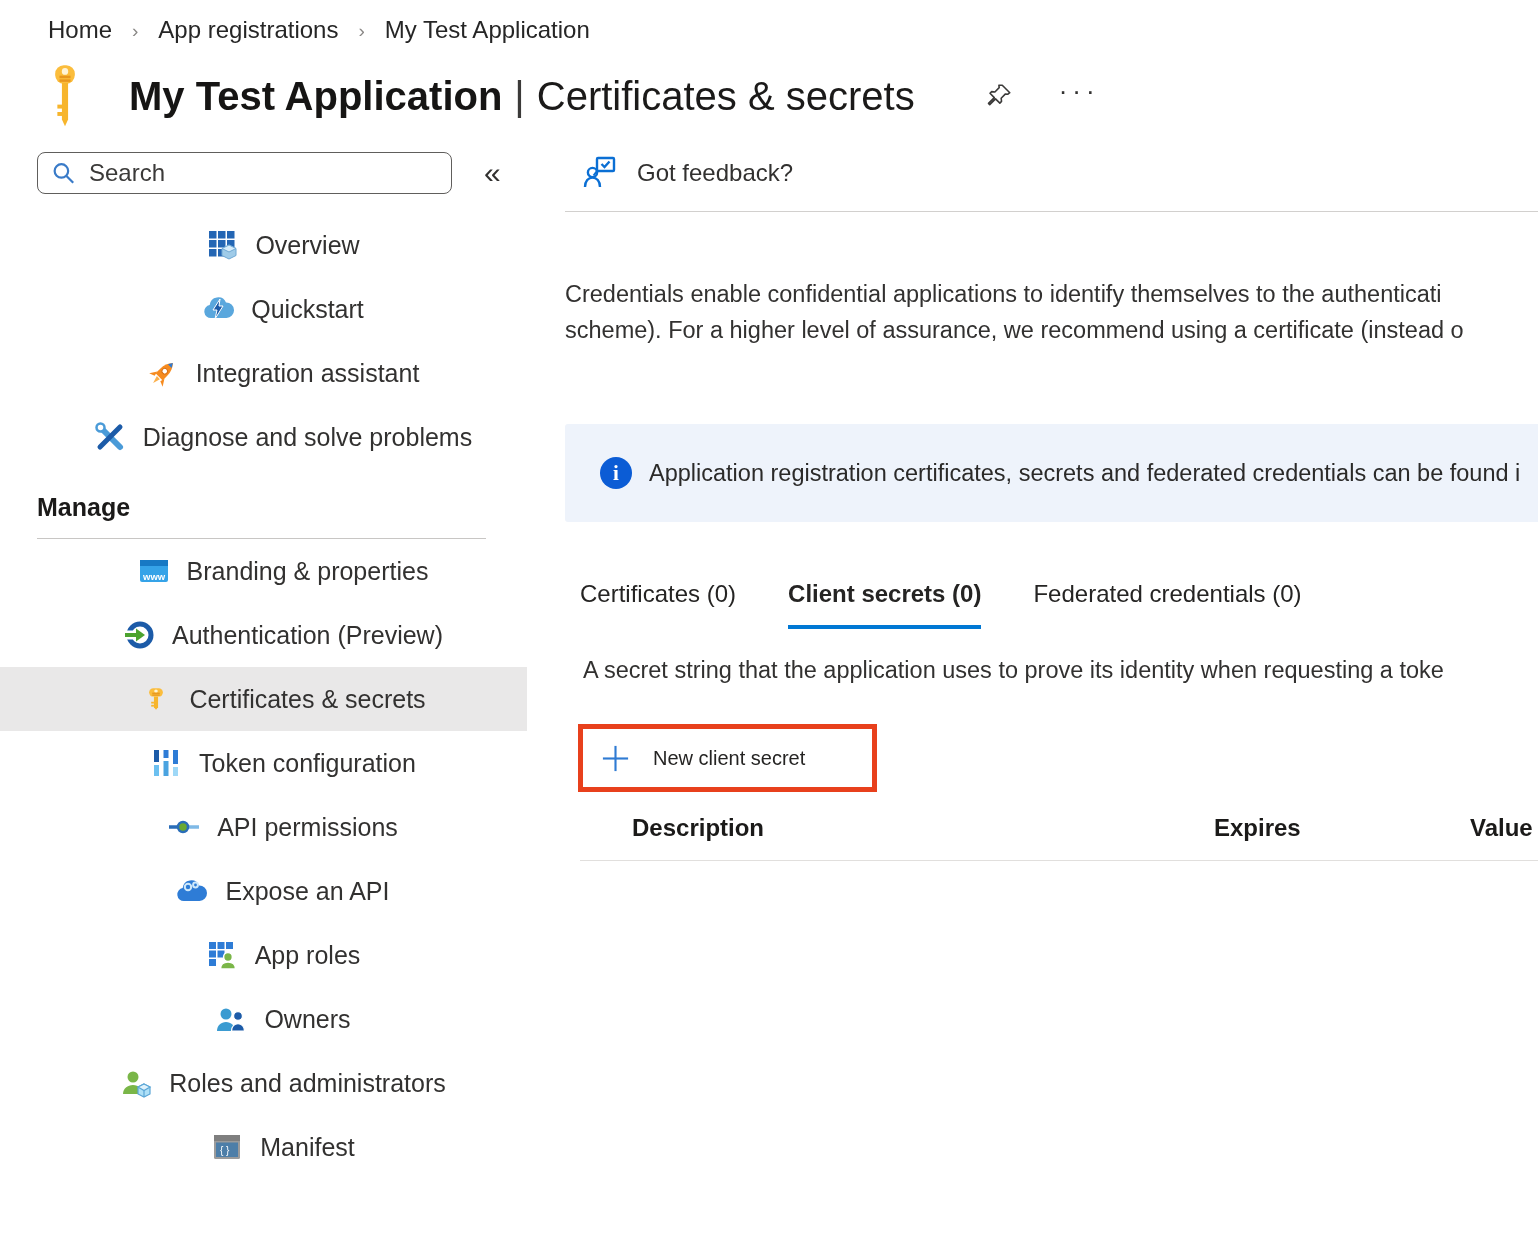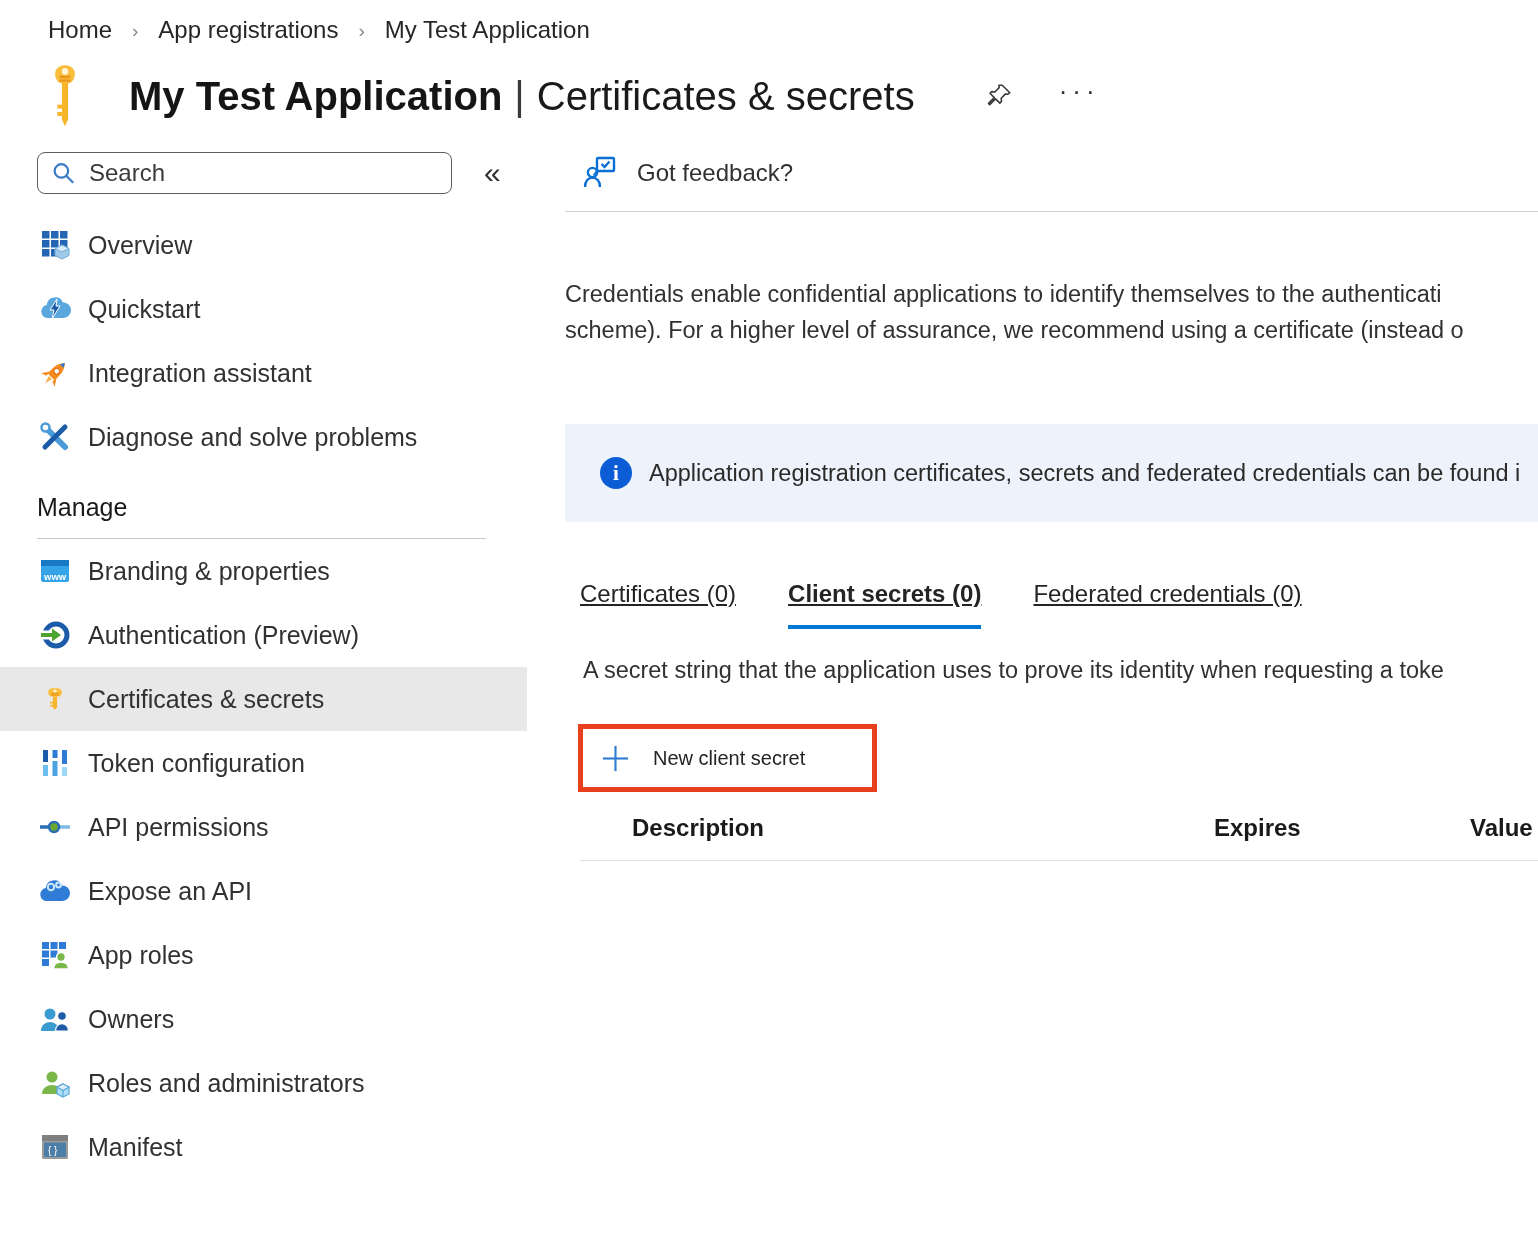--- a/index.html
+++ b/index.html
@@ -31,35 +31,35 @@
   
   .content{display:flex;margin-top:18px;}
   .sidebar{width:527px;flex-shrink:0;}
   .search-row{display:flex;align-items:center;padding-left:37px;}
   .search-box{width:415px;height:42px;border:1px solid #605e5c;border-radius:8px;display:flex;align-items:center;background:#fff;}
   .search-box svg{margin-left:12px;flex-shrink:0;}
   .search-box input{border:none;outline:none;font-size:24px;margin-left:10px;width:330px;color:#323130;font-family:"Liberation Sans",sans-serif;background:transparent;}
   .search-box input::placeholder{color:#3b3a39;opacity:1;}
   .collapse-btn{margin-left:32px;font-size:30px;color:#323130;cursor:pointer;user-select:none;}
   nav{margin-top:19px;}
-  .nav-item{height:64px;display:flex;align-items:center;padding-left:38px;font-size:25px;cursor:pointer;}
+  .nav-item{height:64px;display:flex;align-items:center;padding-left:38px;font-size:25px;cursor:pointer;justify-content:center;}
   .nav-item .icon{width:34px;height:34px;margin-right:16px;display:flex;align-items:center;justify-content:center;flex-shrink:0;}
   .nav-item.selected{background:var(--selected_item_bg);}
-  .manage-label{font-size:25px;font-weight:400;color:#1b1a19;padding:24px 0 0 37px;}
+  .manage-label{font-size:25px;font-weight:700;color:#1b1a19;padding:24px 0 0 37px;}
   .manage-divider{border:none;border-top:1px solid #c8c6c4;margin:16px 0 0 37px;width:449px;}
   
   main{flex:1;min-width:0;margin-left:38px;overflow:hidden;}
   .feedback-row{display:flex;align-items:center;gap:18px;height:42px;padding-left:18px;cursor:pointer;width:290px;}
   .feedback-row .label{font-size:24px;color:#323130;}
   .main-divider{border:none;border-top:1px solid #d2d0ce;margin:17px 0 0 0;}
   .intro{margin-top:64px;font-size:23.5px;line-height:36px;color:#323130;white-space:nowrap;}
   .banner{margin-top:76px;height:98px;background:var(--banner_bg);display:flex;align-items:center;padding-left:35px;border-radius:3px 0 0 3px;}
   .banner-ico{width:32px;height:32px;border-radius:50%;background:#0b5cd5;color:#fff;font-weight:700;font-size:21px;display:flex;align-items:center;justify-content:center;flex-shrink:0;font-family:"Liberation Serif",serif;}
   .banner-text{margin-left:17px;font-size:23.5px;color:#2b2a29;white-space:nowrap;}
-  .tabs{display:flex;gap:52px;margin:58px 0 0 15px;font-size:24px;color:#252423;text-decoration:underline;}
+  .tabs{display:flex;gap:52px;margin:58px 0 0 15px;font-size:24px;color:#252423;}
   .tab{padding-bottom:21px;position:relative;cursor:pointer;white-space:nowrap;}
   .tab.active{font-weight:700;}
   .tab.active::after{content:"";position:absolute;left:0;right:0;bottom:0;height:4px;background:var(--accent);}
   .secret-desc{margin:28px 0 0 18px;font-size:23.5px;white-space:nowrap;color:#323130;}
   .new-secret-outline{margin:40px 0 0 13px;display:inline-block;border:5px solid var(--highlight_box);}
   .new-secret-btn{width:289px;height:58px;background:#fff;display:flex;align-items:center;padding-left:17px;cursor:pointer;}
   .new-secret-btn .plus{width:31px;height:31px;flex-shrink:0;}
   .new-secret-btn .btn-label{margin-left:22px;font-size:20px;color:#252423;white-space:nowrap;}
   .table-header{display:flex;align-items:center;margin:14px 0 0 15px;height:44px;font-size:24px;font-weight:700;color:#1b1a19;}
   .col-desc{flex:0 0 590px;padding-left:8px;margin-left:44px;}

